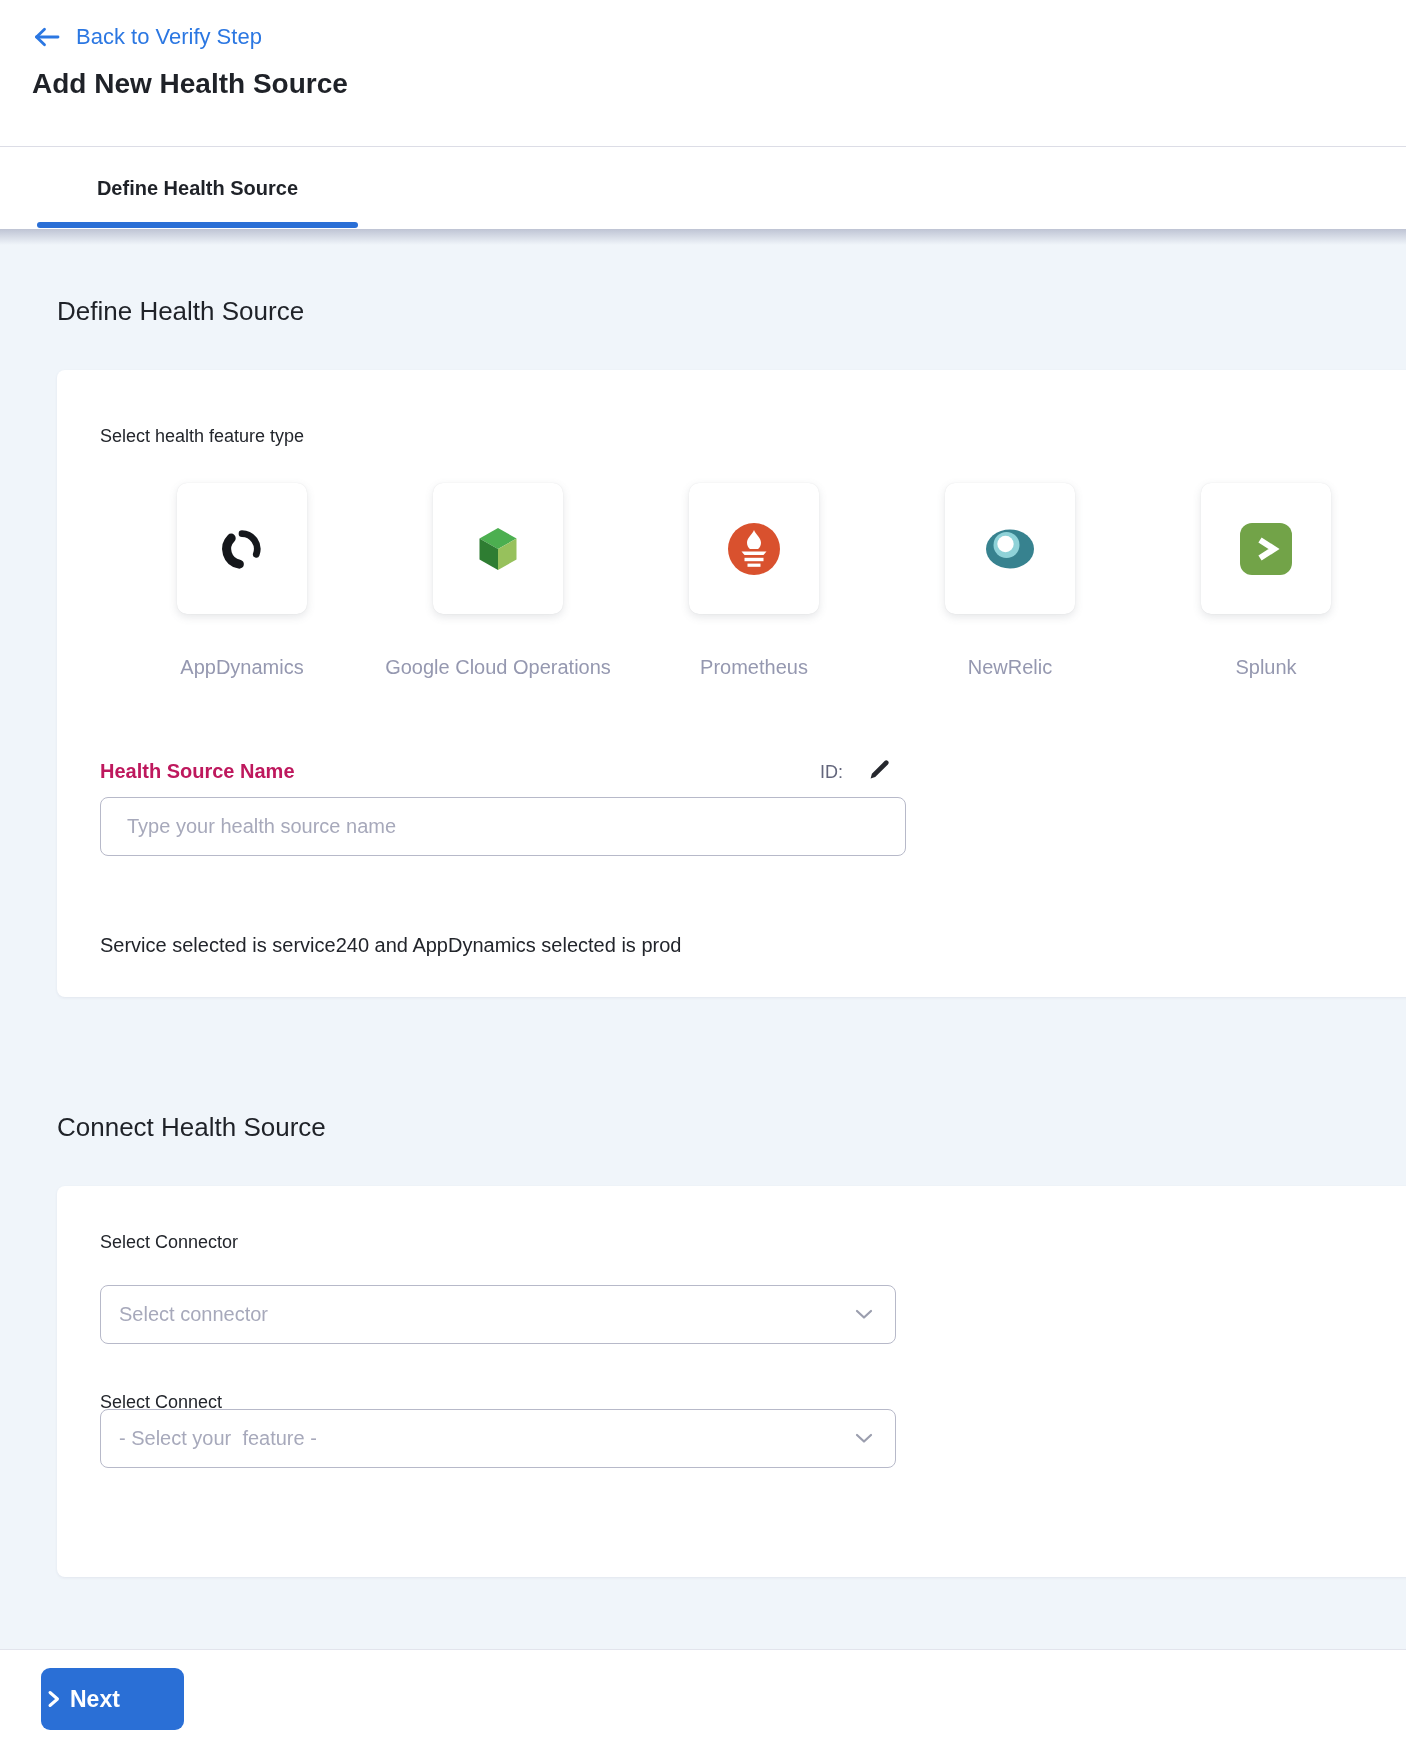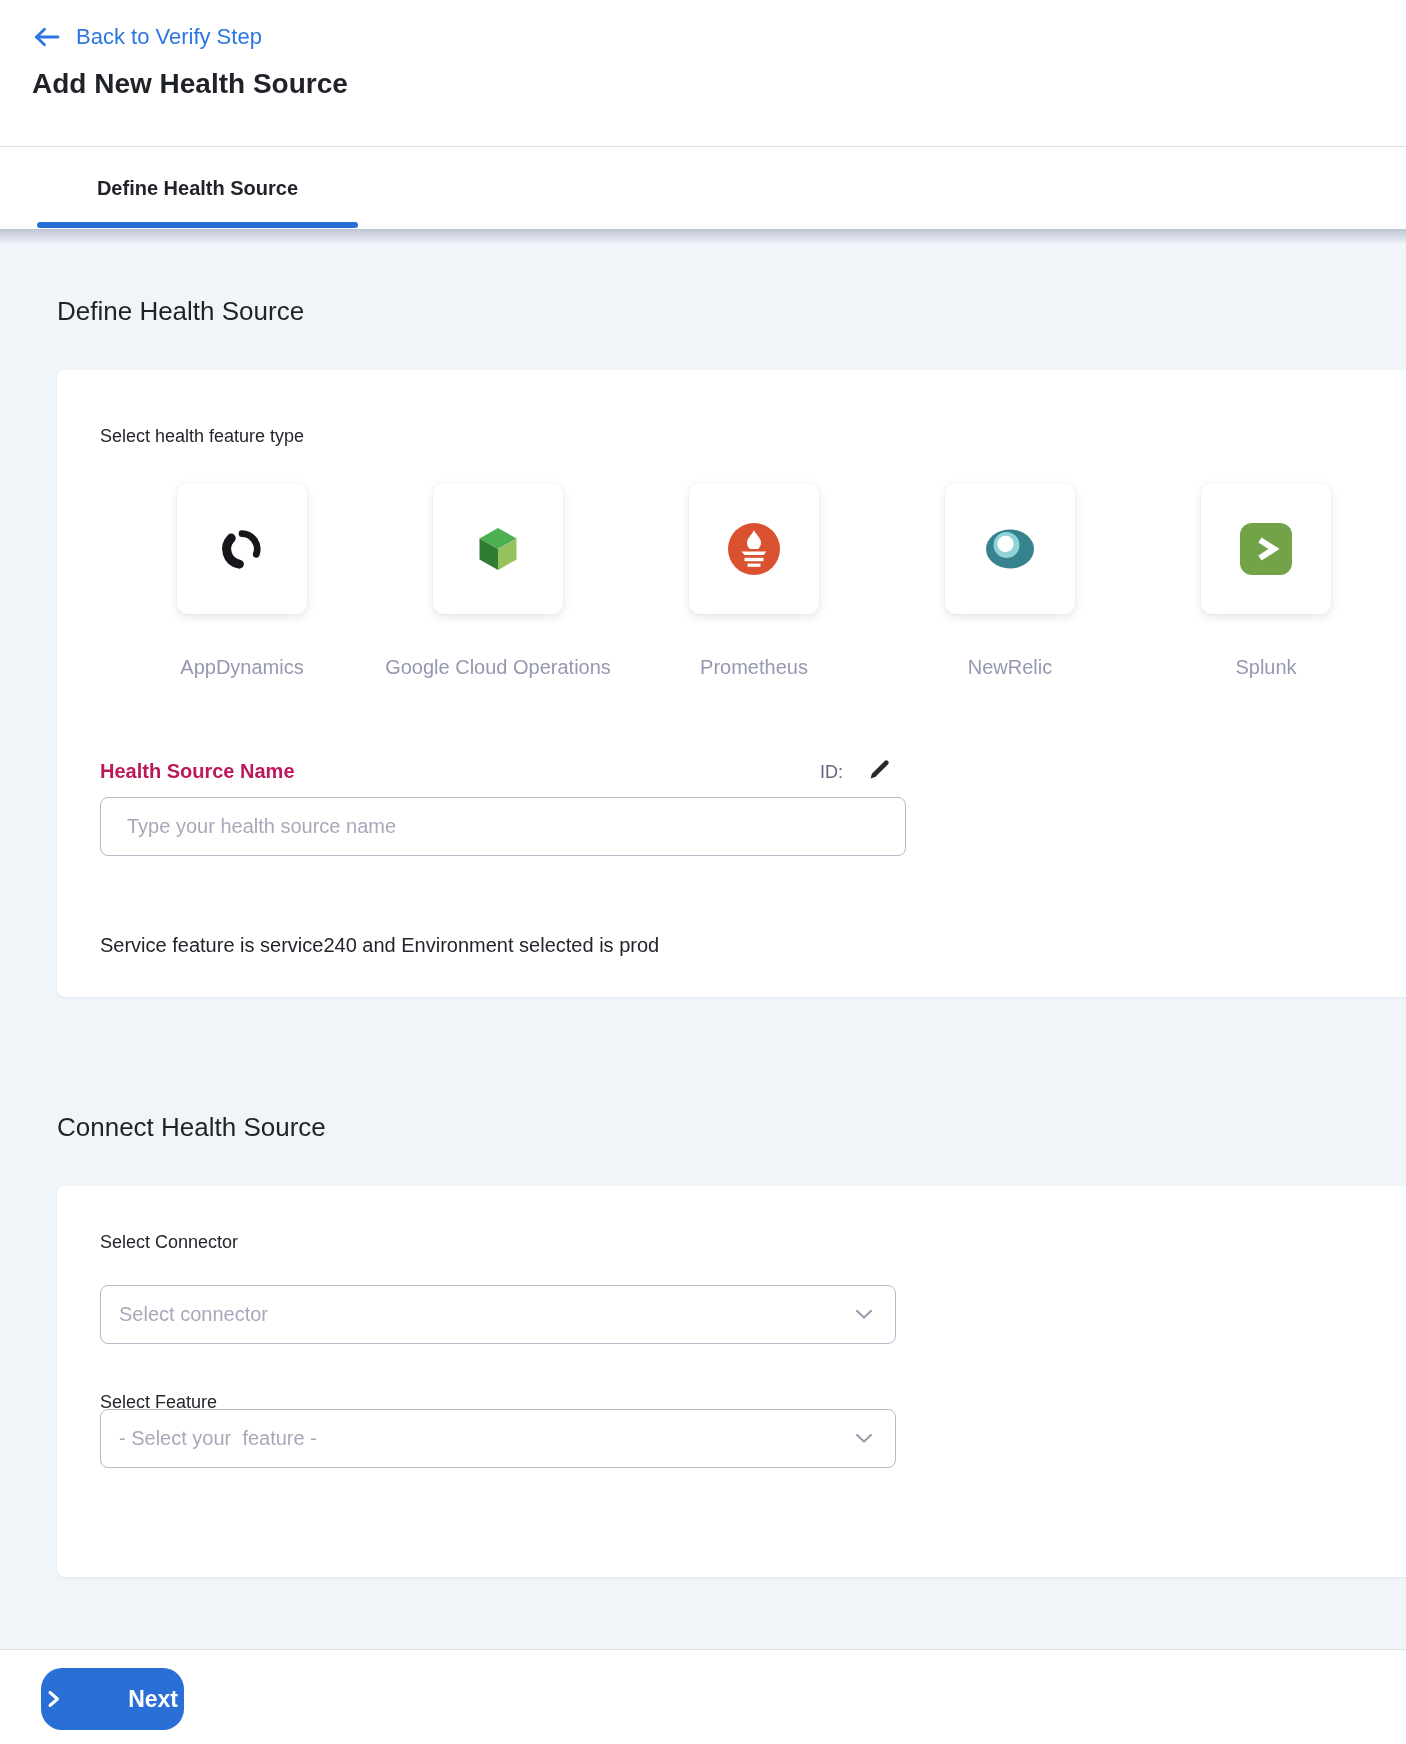--- a/index.html
+++ b/index.html
@@ -53,23 +53,23 @@
   .select{position:absolute;left:100px;width:796px;height:59px;box-sizing:border-box;cursor:pointer;
     border:1.5px solid var(--input_border);border-radius:8px;background:#fff;
     display:flex;align-items:center;justify-content:space-between;padding:0 22px 0 18px;}
   .sel-connector{top:1285px;}
   .sel-feature{top:1409px;}
   .select .ph{font-size:20px;color:var(--placeholder);}
   .ph-pre{white-space:pre;}
   
   .footer{position:absolute;left:0;top:1650px;width:1406px;height:94px;background:#fff;
     box-shadow:0 -1px 0 #e2e4ec;}
-  .next-btn{position:absolute;left:41px;top:18px;width:143px;height:62px;border:none;border-radius:21px;
+  .next-btn{position:absolute;left:41px;top:18px;width:143px;height:62px;border:none;border-radius:9px;
     background:var(--accent_blue);color:#fff;font-family:inherit;font-size:23px;font-weight:700;cursor:pointer;
-    display:flex;align-items:center;justify-content:space-between;gap:10px;}
+    display:flex;align-items:center;justify-content:flex-start;gap:10px;}
 </style>
 </head>
 <body>
 
 <div class="page">
 
   <a class="back-link">
     <svg width="27" height="20" viewBox="0 0 27 20">
       <g fill="none" stroke="var(--link_blue)" stroke-width="2.8" stroke-linecap="round" stroke-linejoin="round">
         <line x1="25" y1="10" x2="3.5" y2="10"></line>
@@ -141,35 +141,35 @@
   <div class="tile-label" style="left:1138px">Splunk</div>
 
   <label class="name-label">Health Source Name</label>
   <span class="id-label">ID:</span>
   <span class="edit-icon">
     <svg width="24" height="24" viewBox="0 0 24 24">
       <path fill="#26282e" d="M2.6 21.4l1.3-4.6L16.6 4.1a2.3 2.3 0 013.3 3.3L7.2 20.1l-4.6 1.3z"></path>
     </svg>
   </span>
   <input class="text-input" type="text" placeholder="Type your health source name" style="">
-  <p class="service-note">Service feature is service240 and Environment selected is prod</p>
+  <p class="service-note">Service selected is service240 and AppDynamics selected is prod</p>
 
   <h2 class="section-heading h-connect">Connect Health Source</h2>
 
   <section class="card card-connect"></section>
 
   <div class="field-label lbl-connector">Select Connector</div>
   <div class="select sel-connector">
     <span class="ph">Select connector</span>
     <svg width="18" height="11" viewBox="0 0 18 11">
       <polyline points="2,2 9,8.5 16,2" fill="none" stroke="#9b9eae" stroke-width="2.2" stroke-linecap="round" stroke-linejoin="round"></polyline>
     </svg>
   </div>
 
-  <div class="field-label lbl-feature">Select Feature</div>
+  <div class="field-label lbl-feature">Select Connect</div>
   <div class="select sel-feature">
     <span class="ph ph-pre">- Select your  feature -</span>
     <svg width="18" height="11" viewBox="0 0 18 11">
       <polyline points="2,2 9,8.5 16,2" fill="none" stroke="#9b9eae" stroke-width="2.2" stroke-linecap="round" stroke-linejoin="round"></polyline>
     </svg>
   </div>
 
   <footer class="footer">
     <button class="next-btn">
       <svg width="13" height="18" viewBox="0 0 13 18">

